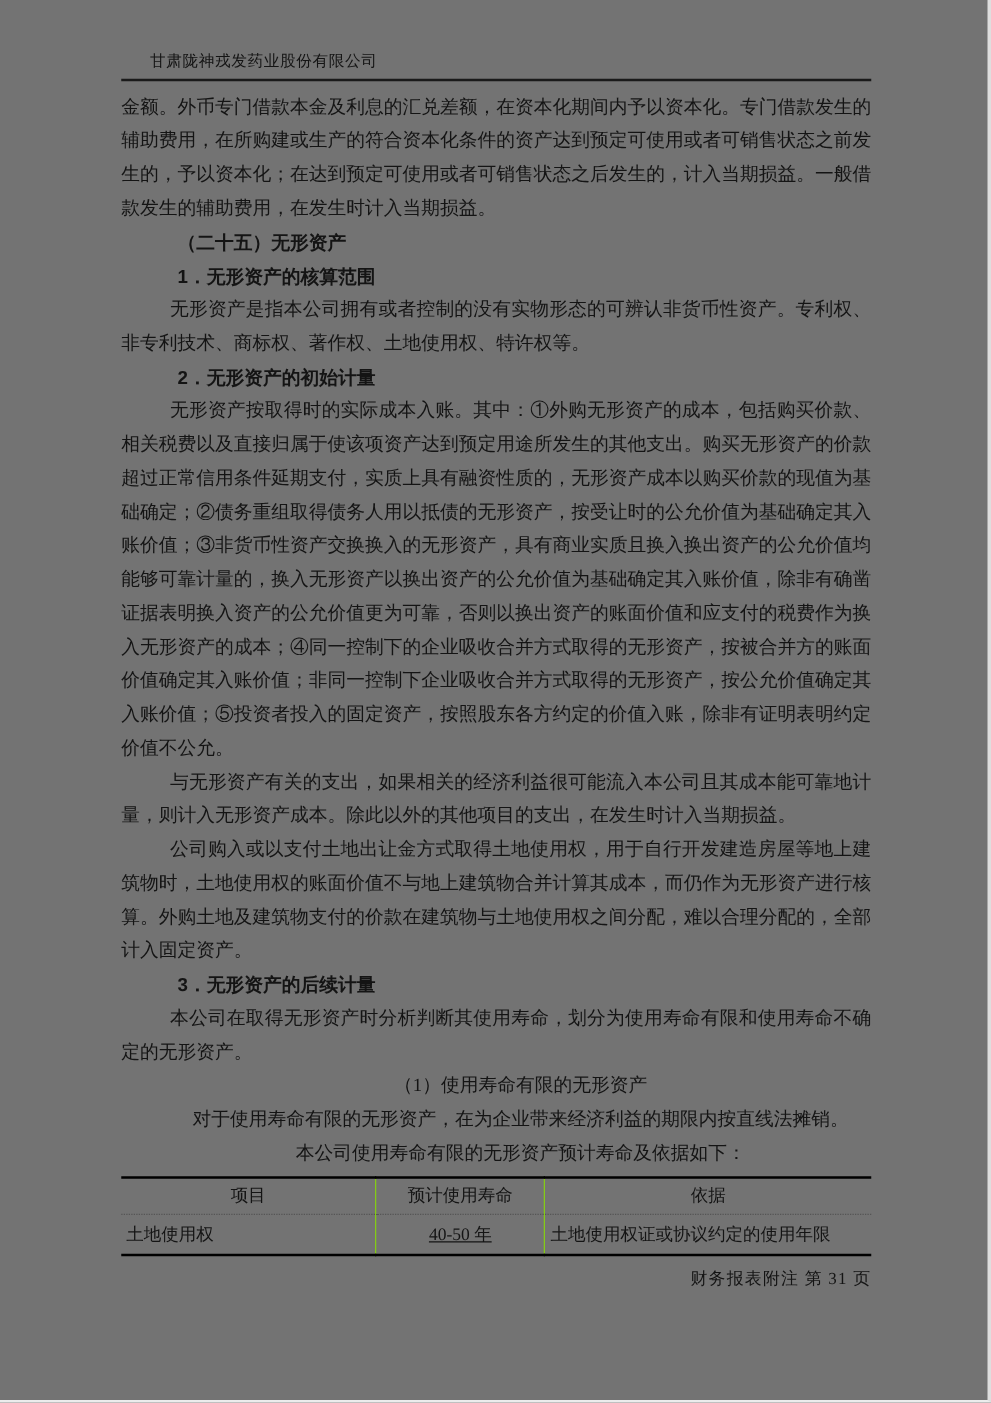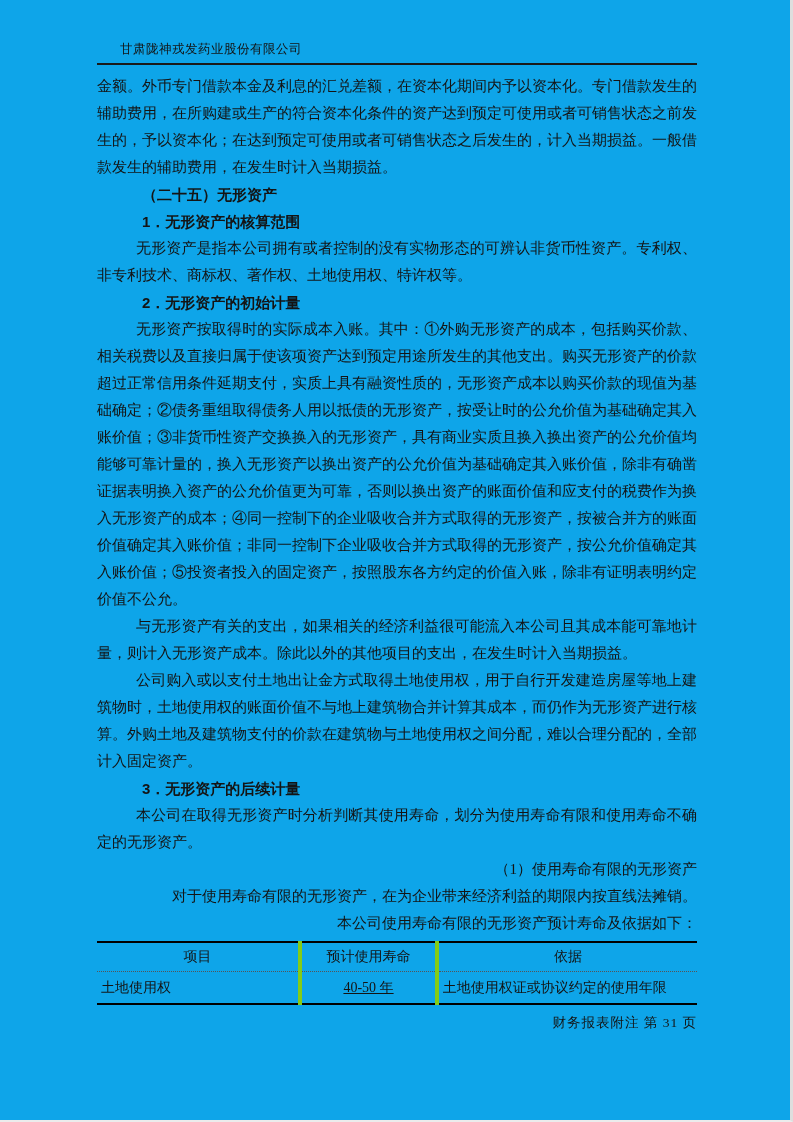--- a/index.html
+++ b/index.html
@@ -7,21 +7,21 @@
     width: 793px; height: 1122px;
     background: #ffffff;
     font-family: "Liberation Serif", "DejaVu Serif", serif;
     color: #141414;
     position: relative;
     overflow: hidden;
   }
   .page {
     position: absolute; left: 0; top: 0;
     width: 793px; height: 1122px;
-    background: #0ea5e9;
+    background: #737373;
     border-right: 3px solid #dedede;
     border-bottom: 2px solid #ececec;
     box-sizing: border-box;
   }
   .content {
     position: absolute; left: 97px; top: 40px; width: 600px;
   }
   .doc-header p {
     margin: 0 0 0 23px;
     font-size: 12.5px;
@@ -35,21 +35,21 @@
   }
   .body-text p {
     margin: 0;
     font-size: 15px;
     line-height: 27px;
     text-align: justify;
     word-break: break-all;
   }
   .body-text p.indent { text-indent: 39px; }
   .body-text p.noindent { text-indent: 0; }
-  .body-text p.plain { text-align: right; font-family: Liberation Serif, serif; }
+  .body-text p.plain { text-align: center; font-family: Liberation Serif, serif; }
   .heading {
     font-family: "Liberation Sans", "DejaVu Sans", sans-serif;
     font-weight: bold;
     font-size: 15.5px;
     line-height: 22px;
     margin: 0;
     padding-left: 45px;
   }
   .h-section { margin: 12px 0 7px 0; }
   .h-sub1 { margin: 5px 0 4px 0; }
@@ -68,21 +68,21 @@
     vertical-align: middle;
   }
   table.life-table thead td {
     text-align: center;
     height: 24px;
     border-bottom: 1px dotted #555;
   }
   table.life-table tbody td { height: 27px; }
   table.life-table thead { border-top: 2.5px solid #000; }
   table.life-table tbody { border-bottom: 2.5px solid #000; }
-  table.life-table td + td { border-left: 4px solid #84cc16; }
+  table.life-table td + td { border-left: 1px solid #84cc16; }
   .col1 { width: 34%; }
   .col2 { width: 22%; }
   .col3 { width: 44%; }
   .cell-left { text-align: left; }
   .cell-center { text-align: center; text-decoration: underline; }
   .doc-footer {
     margin-top: 9px;
     text-align: right;
     font-size: 13.5px;
     letter-spacing: 1px;

